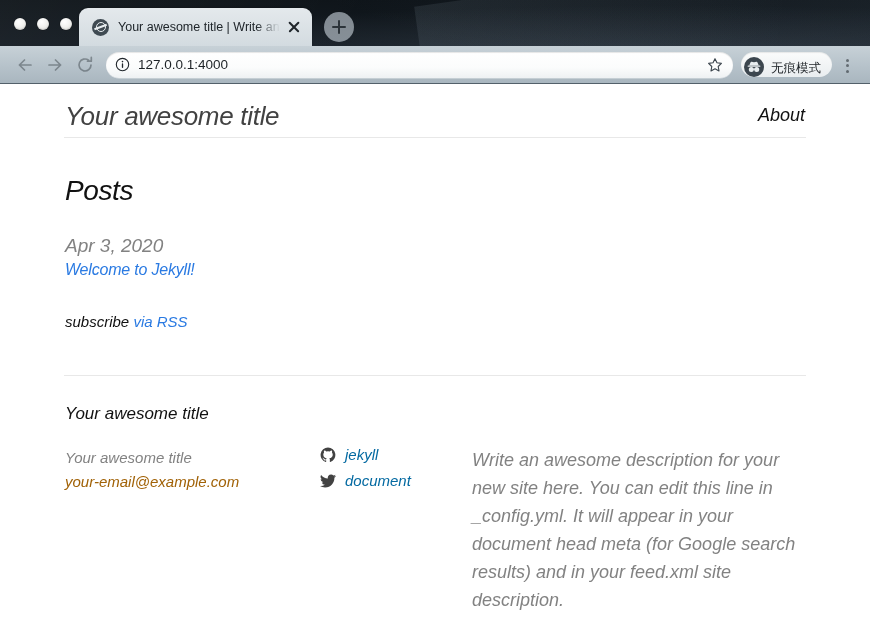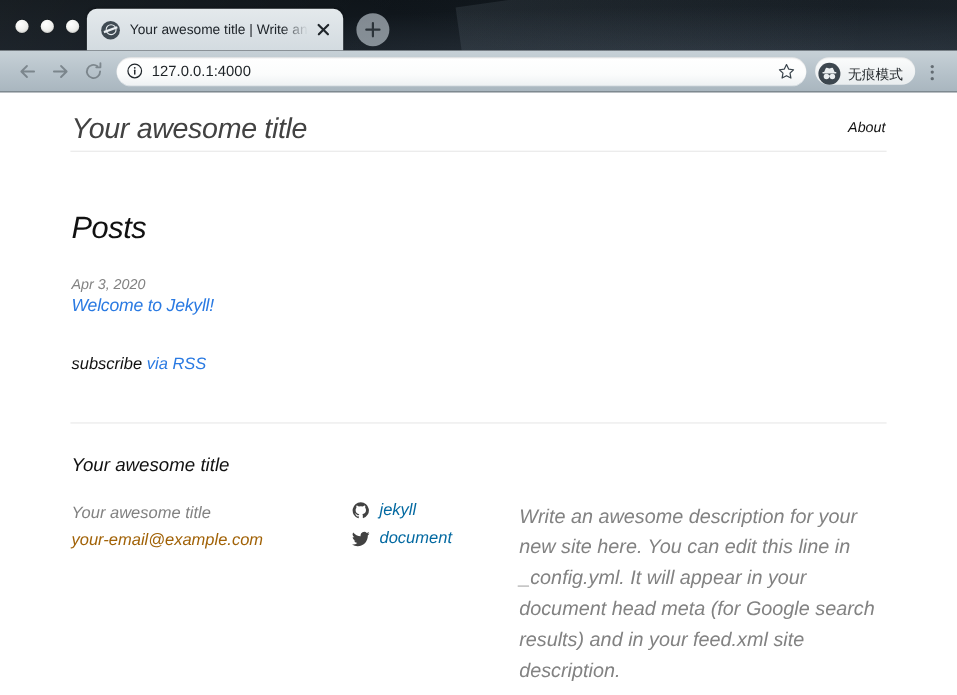--- a/index.html
+++ b/index.html
@@ -263,37 +263,37 @@
     padding-top: 10px;
   }
   .site-title {
     font-size: 26px;
     font-weight: 400;
     color: #424242;
     letter-spacing: -0.3px;
     line-height: 1;
   }
   .site-nav a {
-    font-size: 13px;
+    font-size: 18px;
     color: #111111;
     text-decoration: none;
     line-height: 1;
   }
 
   .page-content { padding-top: 37px; }
   .page-heading {
     font-size: 28px;
     font-weight: 400;
     color: #111111;
-    margin: 16px 0 28px 0;
+    margin: 0 0 28px 0;
     letter-spacing: -0.4px;
   }
   .post-list { list-style: none; margin: 0; padding: 0; }
   .post-meta {
-    font-size: 13px;
+    font-size: 19px;
     color: #828282;
     display: block;
     margin-bottom: 4px;
   }
   .post-link {
     display: block;
     font-size: 16px;
     color: #2a7ae2;
     text-decoration: none;
     letter-spacing: -0.2px;

